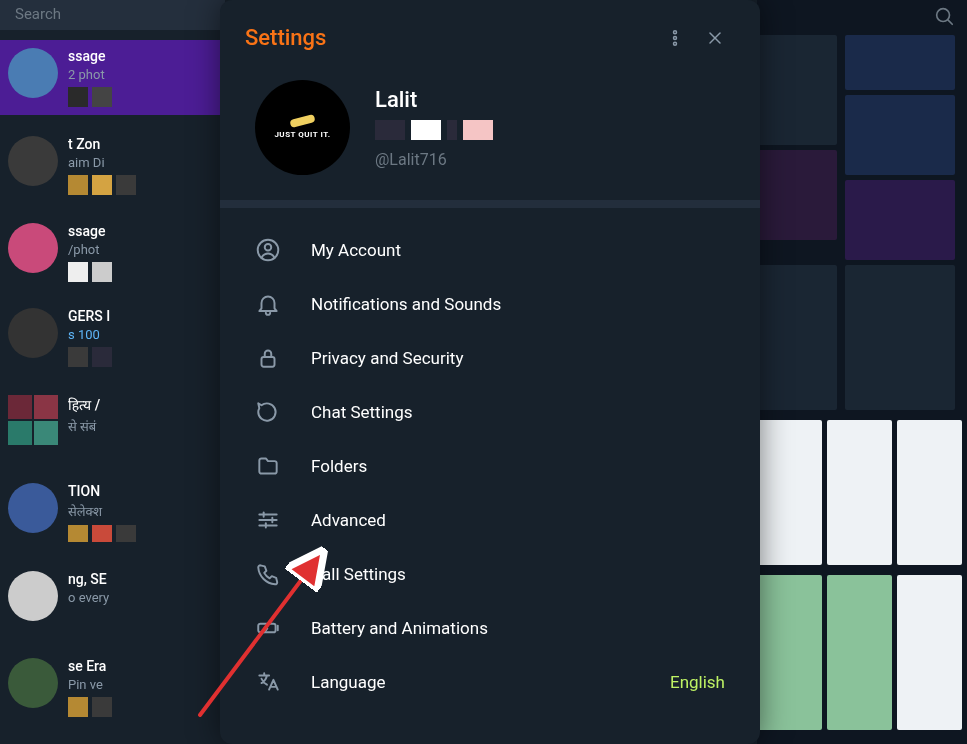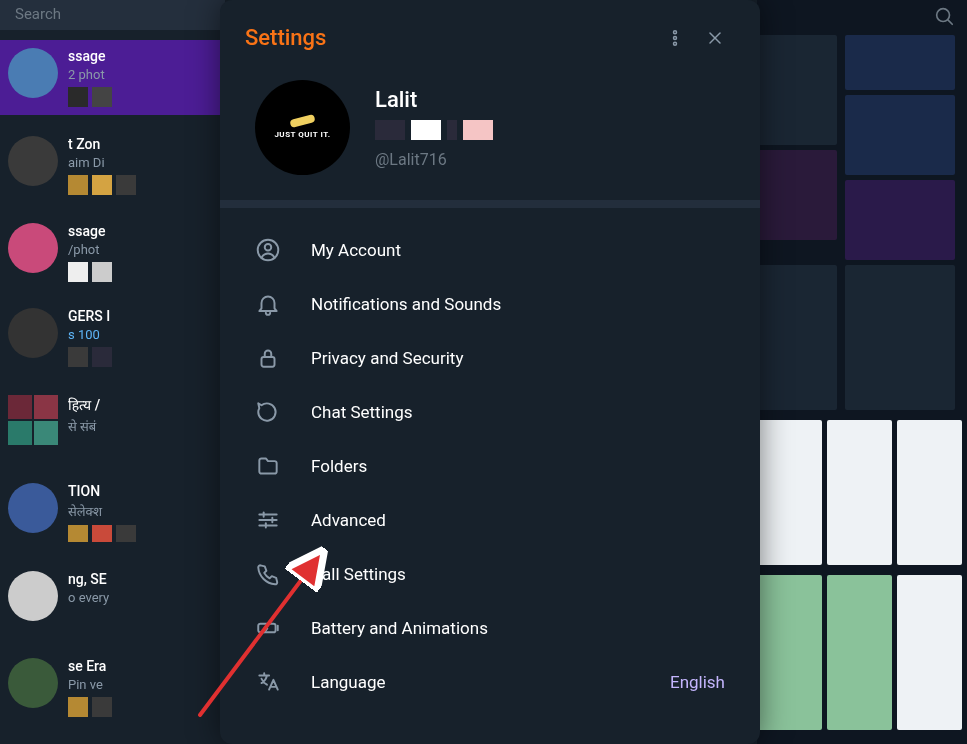--- a/index.html
+++ b/index.html
@@ -263,21 +263,21 @@
     }
     
     .settings-label {
       font-size: 17px;
       color: #fff;
       flex: 1;
     }
     
     .settings-value {
       font-size: 17px;
-      color: #c4b5fd;
+      color: #bef264;
     }
     
     .arrow-annotation {
       position: absolute;
       left: 180px;
       top: 535px;
       z-index: 200;
       pointer-events: none;
     }
     

